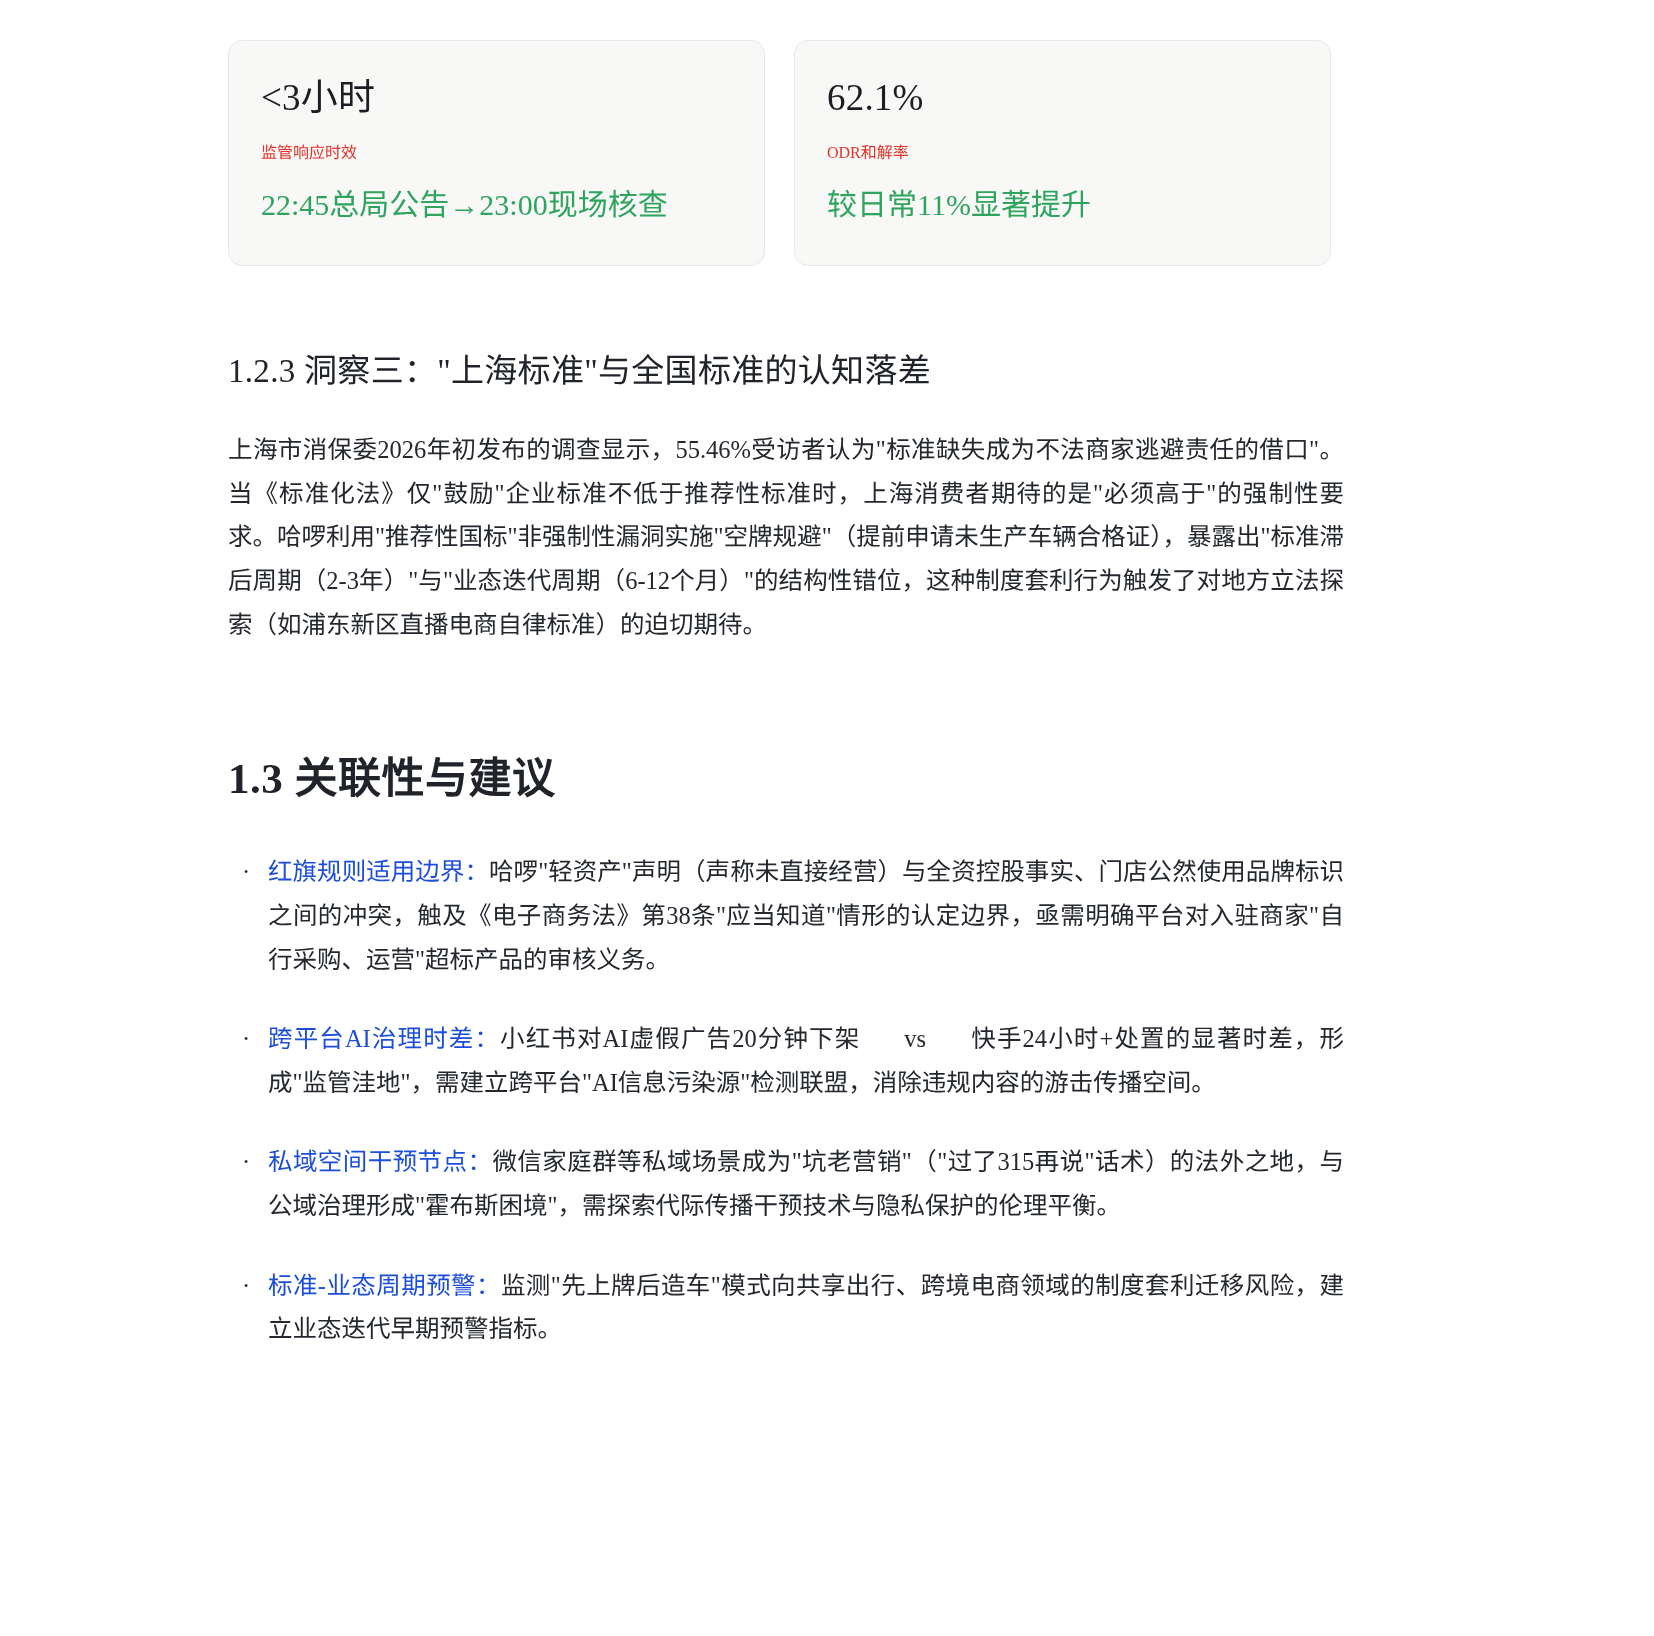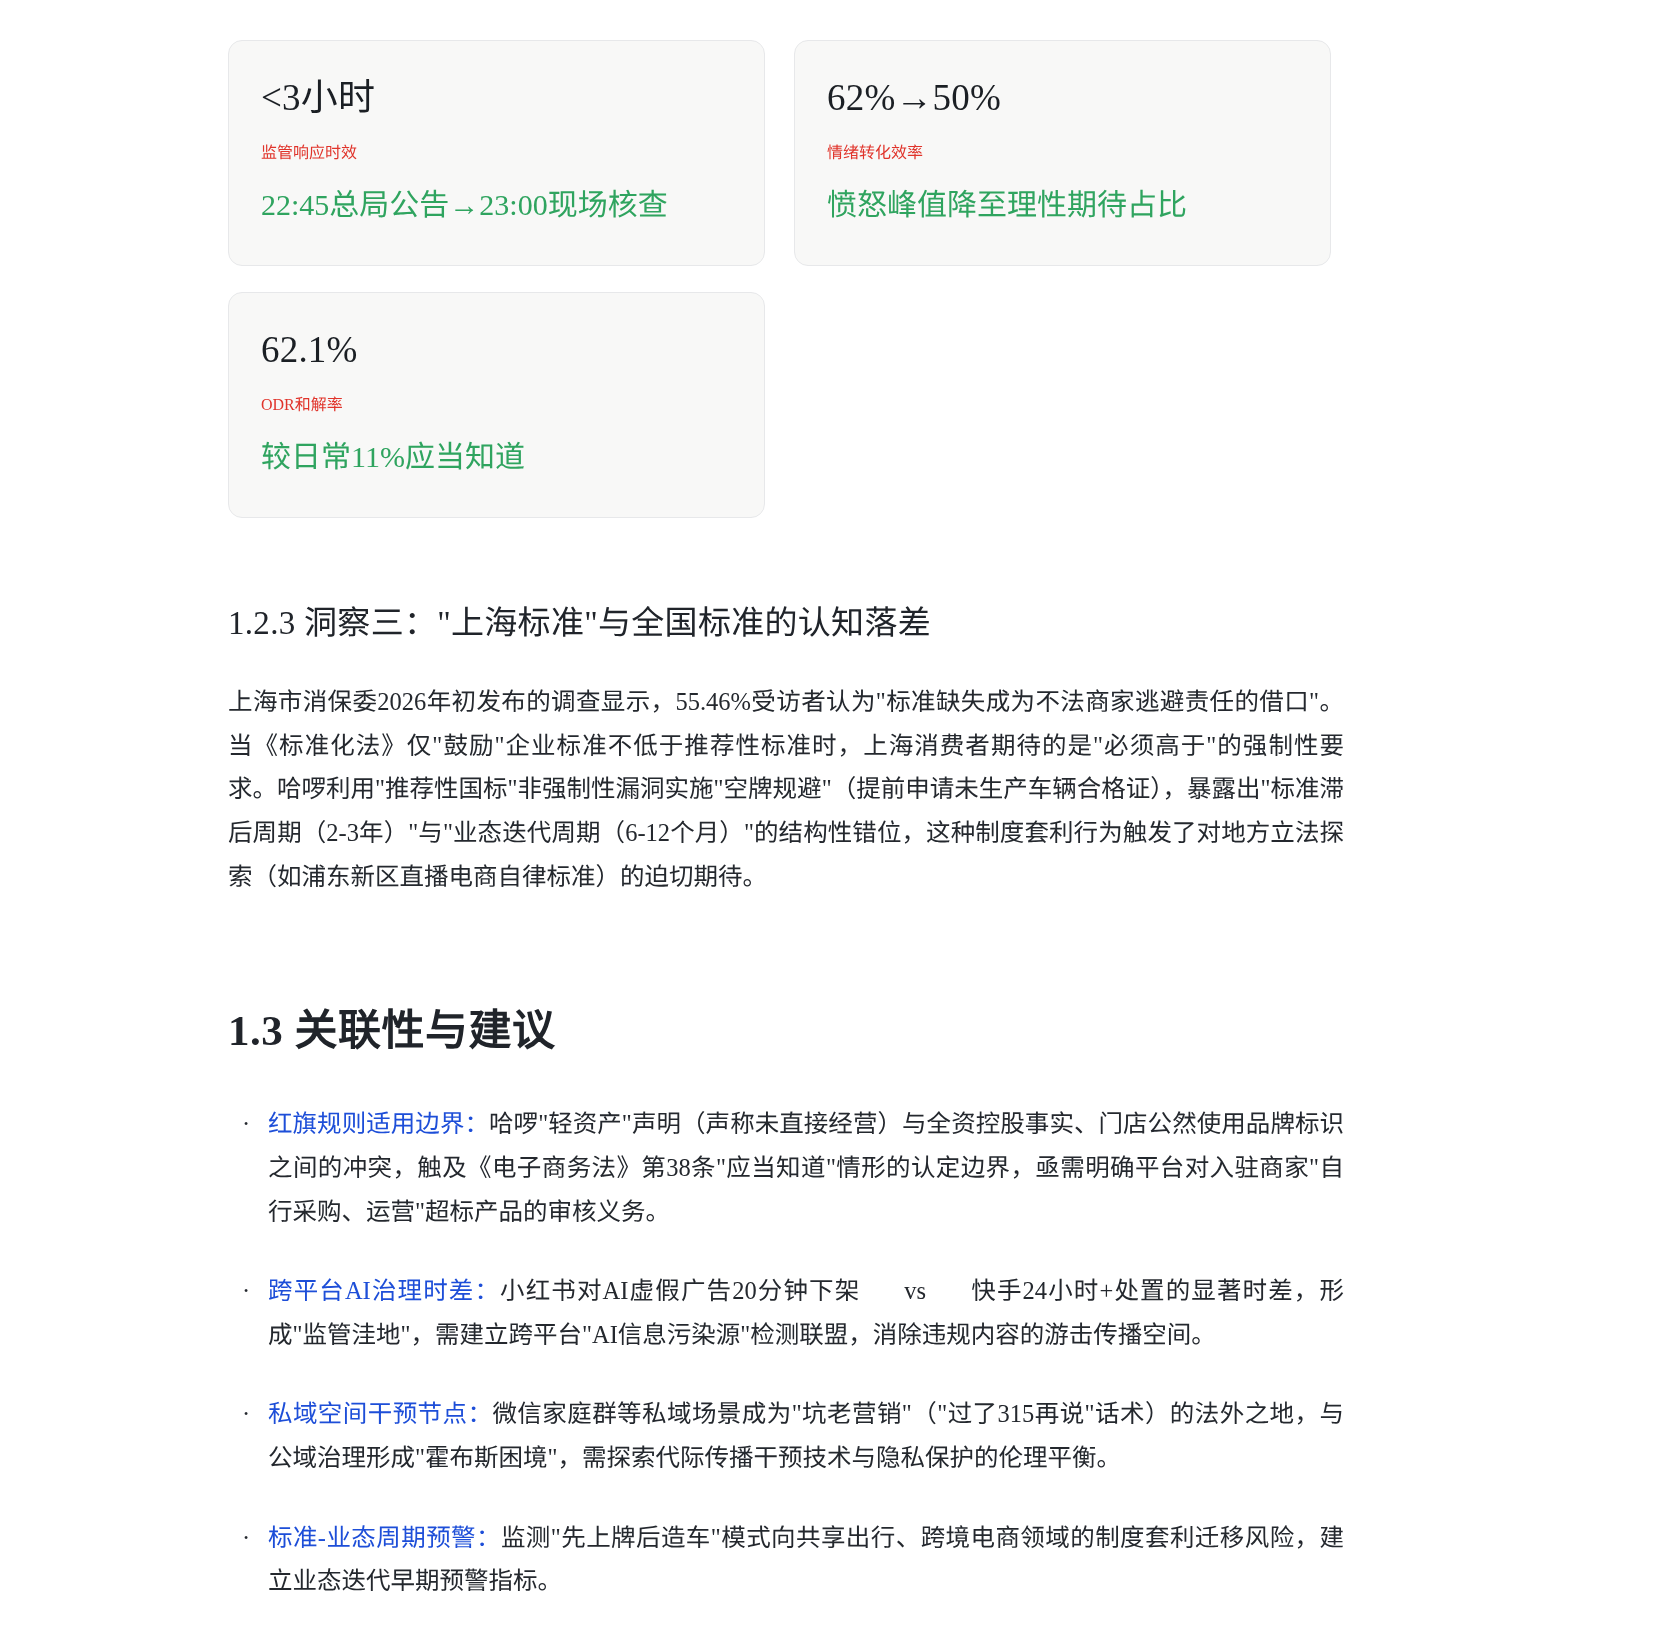--- a/index.html
+++ b/index.html
@@ -133,30 +133,25 @@
 <div class="page">
 
   <div class="stat-grid">
 
     <div class="stat-card">
       <div class="stat-value">&lt;3小时</div>
       <div class="stat-label">监管响应时效</div>
       <div class="stat-note">22:45总局公告→23:00现场核查</div>
     </div>
 
-    <div class="stat-card">
-      <div class="stat-value">62%→50%</div>
-      <div class="stat-label">情绪转化效率</div>
-      <div class="stat-note">愤怒峰值降至理性期待占比</div>
-    </div>
 
     <div class="stat-card">
       <div class="stat-value">62.1%</div>
       <div class="stat-label">ODR和解率</div>
-      <div class="stat-note">较日常11%应当知道</div>
+      <div class="stat-note">较日常11%显著提升</div>
     </div>
 
 
   </div>
 
   <div class="content">
 
     <h3 class="h3">1.2.3 洞察三："上海标准"与全国标准的认知落差</h3>
 
     <p class="body">上海市消保委2026年初发布的调查显示，55.46%受访者认为"标准缺失成为不法商家逃避责任的借口"。当《标准化法》仅"鼓励"企业标准不低于推荐性标准时，上海消费者期待的是"必须高于"的强制性要求。哈啰利用"推荐性国标"非强制性漏洞实施"空牌规避"（提前申请未生产车辆合格证），暴露出"标准滞后周期（2-3年）"与"业态迭代周期（6-12个月）"的结构性错位，这种制度套利行为触发了对地方立法探索（如浦东新区直播电商自律标准）的迫切期待。</p>

